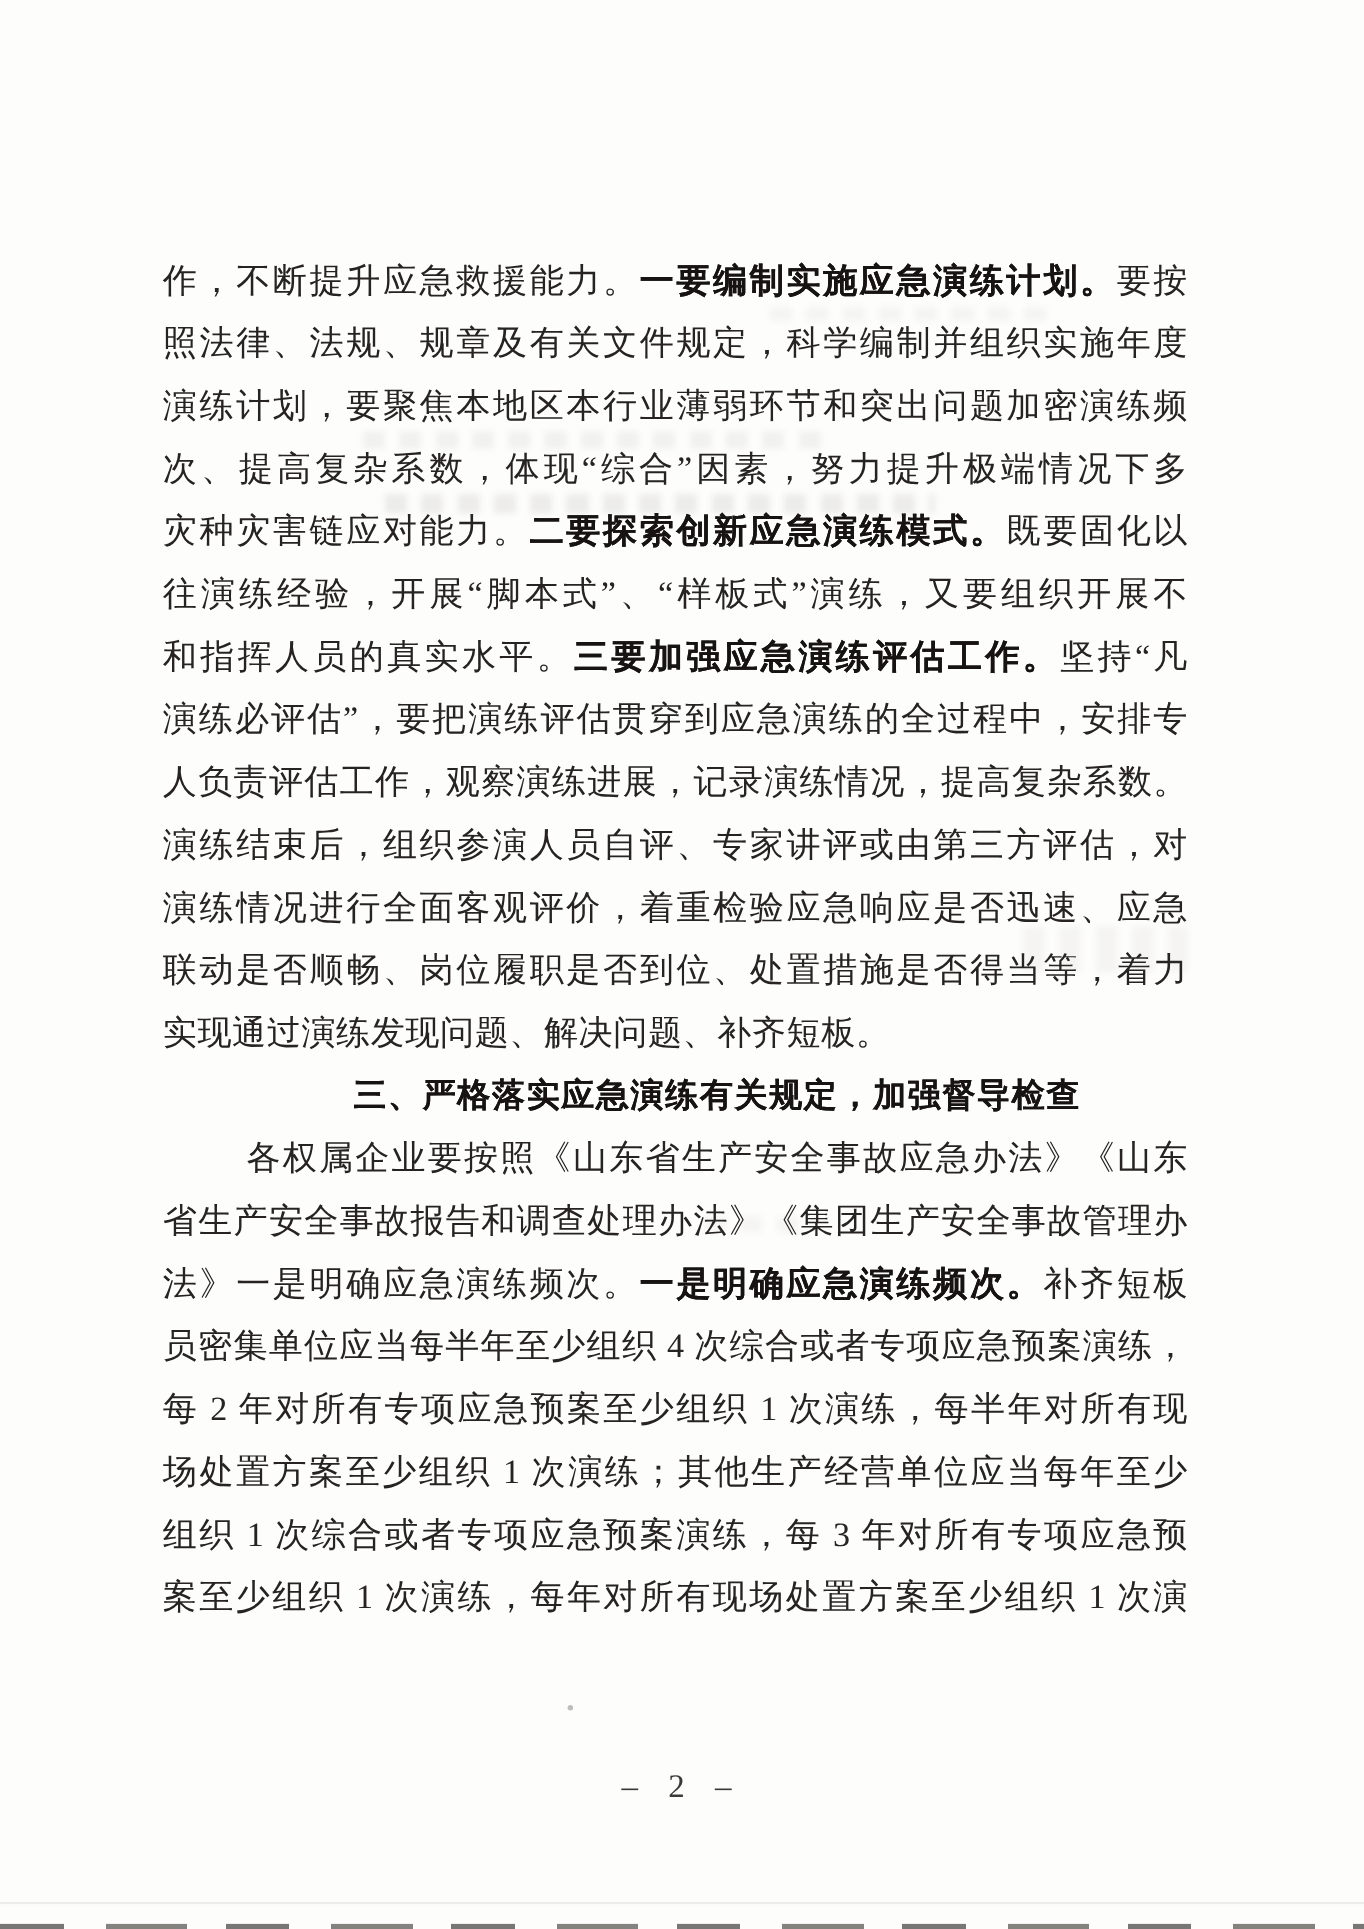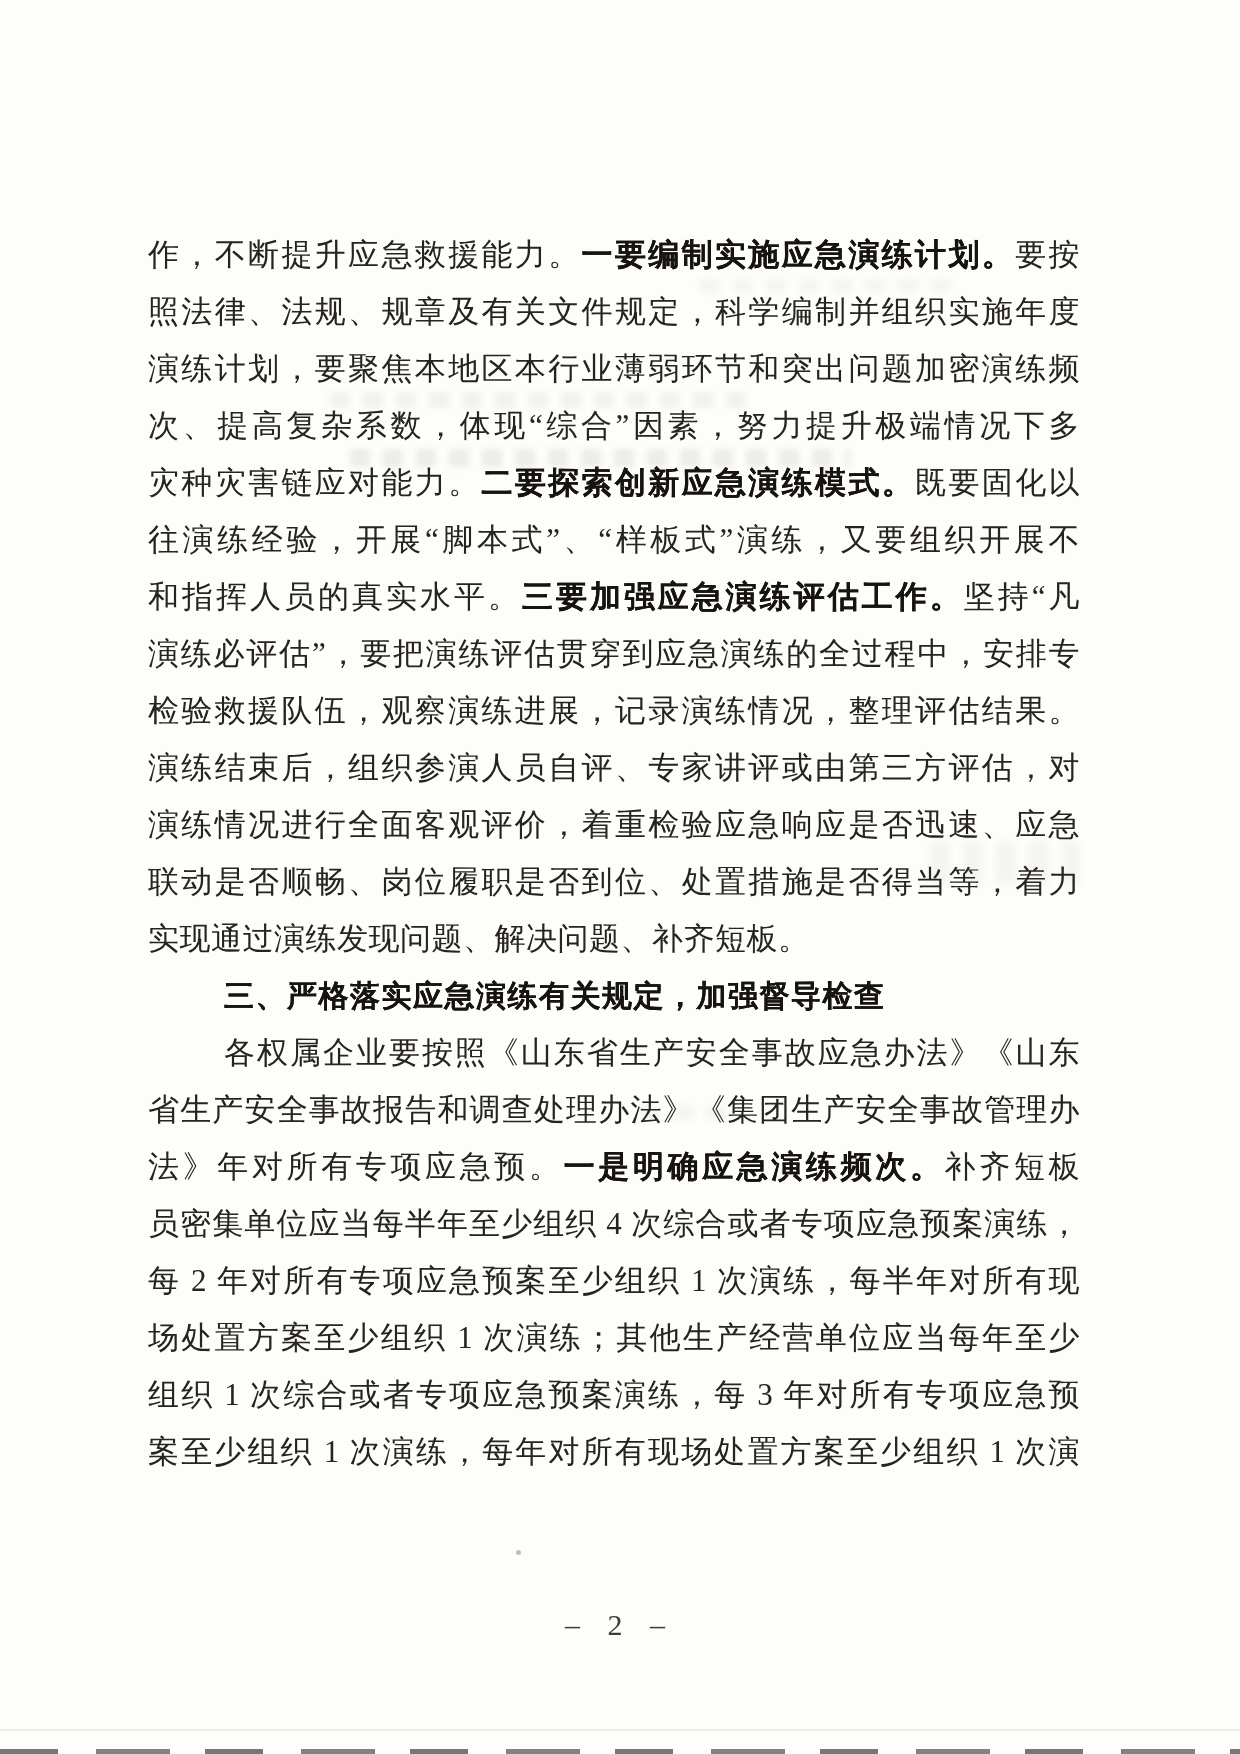--- a/index.html
+++ b/index.html
@@ -23,21 +23,21 @@
     height: 57px;
     line-height: 57px;
     font-size: 31px;
     letter-spacing: 0.5px;
   }
   .line.justify {
     text-align: justify;
     text-align-last: justify;
     text-justify: inter-character;
   }
-  .line.indent { padding-left: 76px; }
+  .line.indent { padding-left: 76px; text-align: center; }
   .line b, .line .seg-bold {
     font-weight: 700;
     color: #161311;
     text-shadow: 0 0 0.6px #161311;
   }
   .line.heading {
     font-size: 30px;
     font-family: "Liberation Sans", sans-serif;
     font-weight: 700;
     color: #141210;
@@ -111,29 +111,29 @@
 
   <section class="text-block" id="text-block">
       <div class="line body justify"><span>作，不断提升应急救援能力。</span><b>一要编制实施应急演练计划。</b><span>要按</span></div>
       <div class="line body justify"><span>照法律、法规、规章及有关文件规定，科学编制并组织实施年度</span></div>
       <div class="line body justify"><span>演练计划，要聚焦本地区本行业薄弱环节和突出问题加密演练频</span></div>
       <div class="line body justify"><span>次、提高复杂系数，体现“综合”因素，努力提升极端情况下多</span></div>
       <div class="line body justify"><span>灾种灾害链应对能力。</span><b>二要探索创新应急演练模式。</b><span>既要固化以</span></div>
       <div class="line body justify"><span>往演练经验，开展“脚本式”、“样板式”演练，又要组织开展不</span></div>
       <div class="line body justify"><span>和指挥人员的真实水平。</span><b>三要加强应急演练评估工作。</b><span>坚持“凡</span></div>
       <div class="line body justify"><span>演练必评估”，要把演练评估贯穿到应急演练的全过程中，安排专</span></div>
-      <div class="line body justify"><span>检验救援队伍，观察演练进展，记录演练情况，整理评估结果。</span></div>
+      <div class="line body justify"><span>人负责评估工作，观察演练进展，记录演练情况，提高复杂系数。</span></div>
       <div class="line body justify"><span>演练结束后，组织参演人员自评、专家讲评或由第三方评估，对</span></div>
       <div class="line body justify"><span>演练情况进行全面客观评价，着重检验应急响应是否迅速、应急</span></div>
       <div class="line body justify"><span>联动是否顺畅、岗位履职是否到位、处置措施是否得当等，着力</span></div>
       <div class="line body"><span>实现通过演练发现问题、解决问题、补齐短板。</span></div>
       <div class="line heading indent"><b>三、严格落实应急演练有关规定，加强督导检查</b></div>
       <div class="line body justify indent"><span>各权属企业要按照《山东省生产安全事故应急办法》《山东</span></div>
       <div class="line body justify"><span>省生产安全事故报告和调查处理办法》《集团生产安全事故管理办</span></div>
-      <div class="line body justify"><span>法》年对所有专项应急预。</span><b>一是明确应急演练频次。</b><span>补齐短板</span></div>
+      <div class="line body justify"><span>法》一是明确应急演练频次。</span><b>一是明确应急演练频次。</b><span>补齐短板</span></div>
       <div class="line body justify"><span>员密集单位应当每半年至少组织 4 次综合或者专项应急预案演练，</span></div>
       <div class="line body justify"><span>每 2 年对所有专项应急预案至少组织 1 次演练，每半年对所有现</span></div>
       <div class="line body justify"><span>场处置方案至少组织 1 次演练；其他生产经营单位应当每年至少</span></div>
       <div class="line body justify"><span>组织 1 次综合或者专项应急预案演练，每 3 年对所有专项应急预</span></div>
       <div class="line body justify"><span>案至少组织 1 次演练，每年对所有现场处置方案至少组织 1 次演</span></div>
     </section>
 
   <div class="smudge s1"></div>
   <div class="smudge s2"></div>
   <div class="smudge s3"></div>

